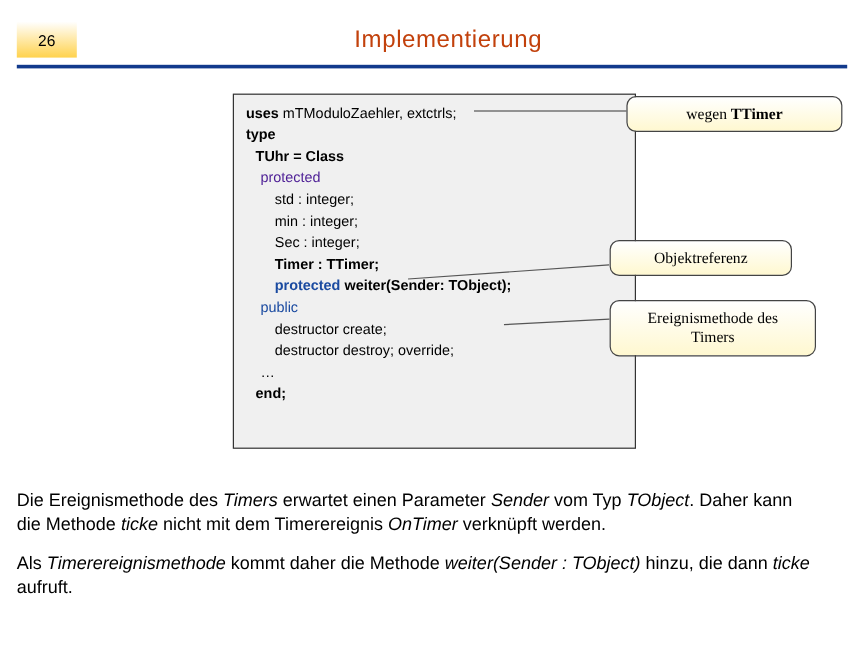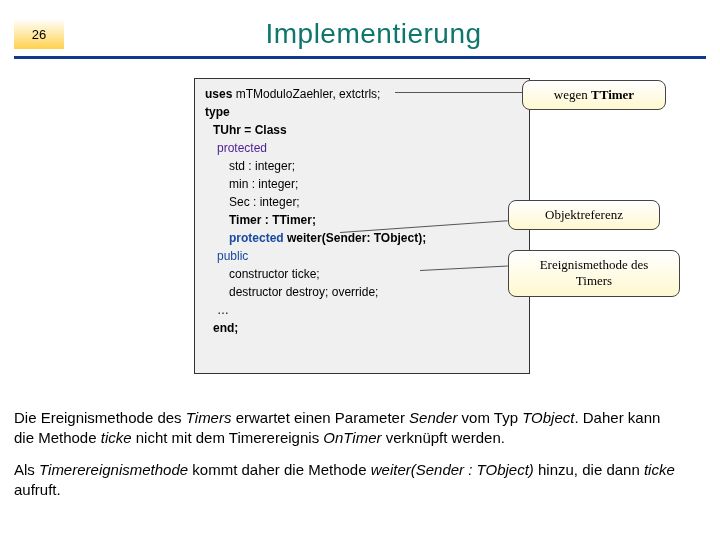--- a/index.html
+++ b/index.html
@@ -28,22 +28,22 @@
     align-items: center;
     justify-content: center;
     margin-right: 27px;
     font-size: 13px;
     color: #000;
   }
   .title {
     flex: 1;
     text-align: center;
     font-family: "Trebuchet MS", Arial, sans-serif;
-    font-size: 28px;
-    color: #0f766e;
+    font-size: 20px;
+    color: #c2410c;
     letter-spacing: 0.5px;
     padding-right: 50px;
   }
   .code-area {
     position: absolute;
     left: 150px;
     top: 78px;
     width: 336px;
     height: 296px;
     border: 1px solid #333;
@@ -65,21 +65,21 @@
   .callout {
     position: absolute;
     border: 1px solid #444;
     border-radius: 8px;
     background: linear-gradient(to bottom, #ffffff 0%, #fff8d0 100%);
     padding: 6px 14px;
     text-align: center;
     font-size: 13px;
     font-family: "Times New Roman", serif;
   }
-  .callout.c1 { left: 522px; top: 80px; width: 144px; }
+  .callout.c1 { left: 522px; top: 80px; width: 180px; }
   .callout.c2 { left: 508px; top: 200px; width: 152px; }
   .callout.c3 { left: 508px; top: 250px; width: 172px; line-height: 1.25; }
   .leader {
     position: absolute;
     background: #555;
     height: 1px;
   }
   .l1 { left: 395px; top: 92px; width: 127px; }
   .l2 { left: 340px; top: 232px; transform-origin: left; transform: rotate(-4deg); width: 168px; }
   .l3 { left: 420px; top: 270px; transform-origin: left; transform: rotate(-3deg); width: 88px; }
@@ -110,21 +110,21 @@
   <div class="bold ind1">TUhr = Class</div>
   <div class="kw-protected">protected</div>
   <div class="field">std : integer;</div>
   <div class="field">min : integer;</div>
   <div class="field">Sec : integer;</div>
   <div class="field bold">Timer : TTimer;</div>
   <div class="field kw-procedure">
     <span class="pw">protected</span><span class="bold"> weiter(Sender: TObject);</span>
   </div>
   <div class="kw-public">public</div>
-  <div class="method">constructor ticke;</div>
+  <div class="method">destructor create;</div>
   <div class="method">destructor destroy; override;</div>
   <div class="ind1a">…</div>
   <div class="bold ind1">end;</div>
 </div>
 
 <div class="leader l1"></div>
 <div class="leader l2"></div>
 <div class="leader l3"></div>
 
 <div class="callout c1">

